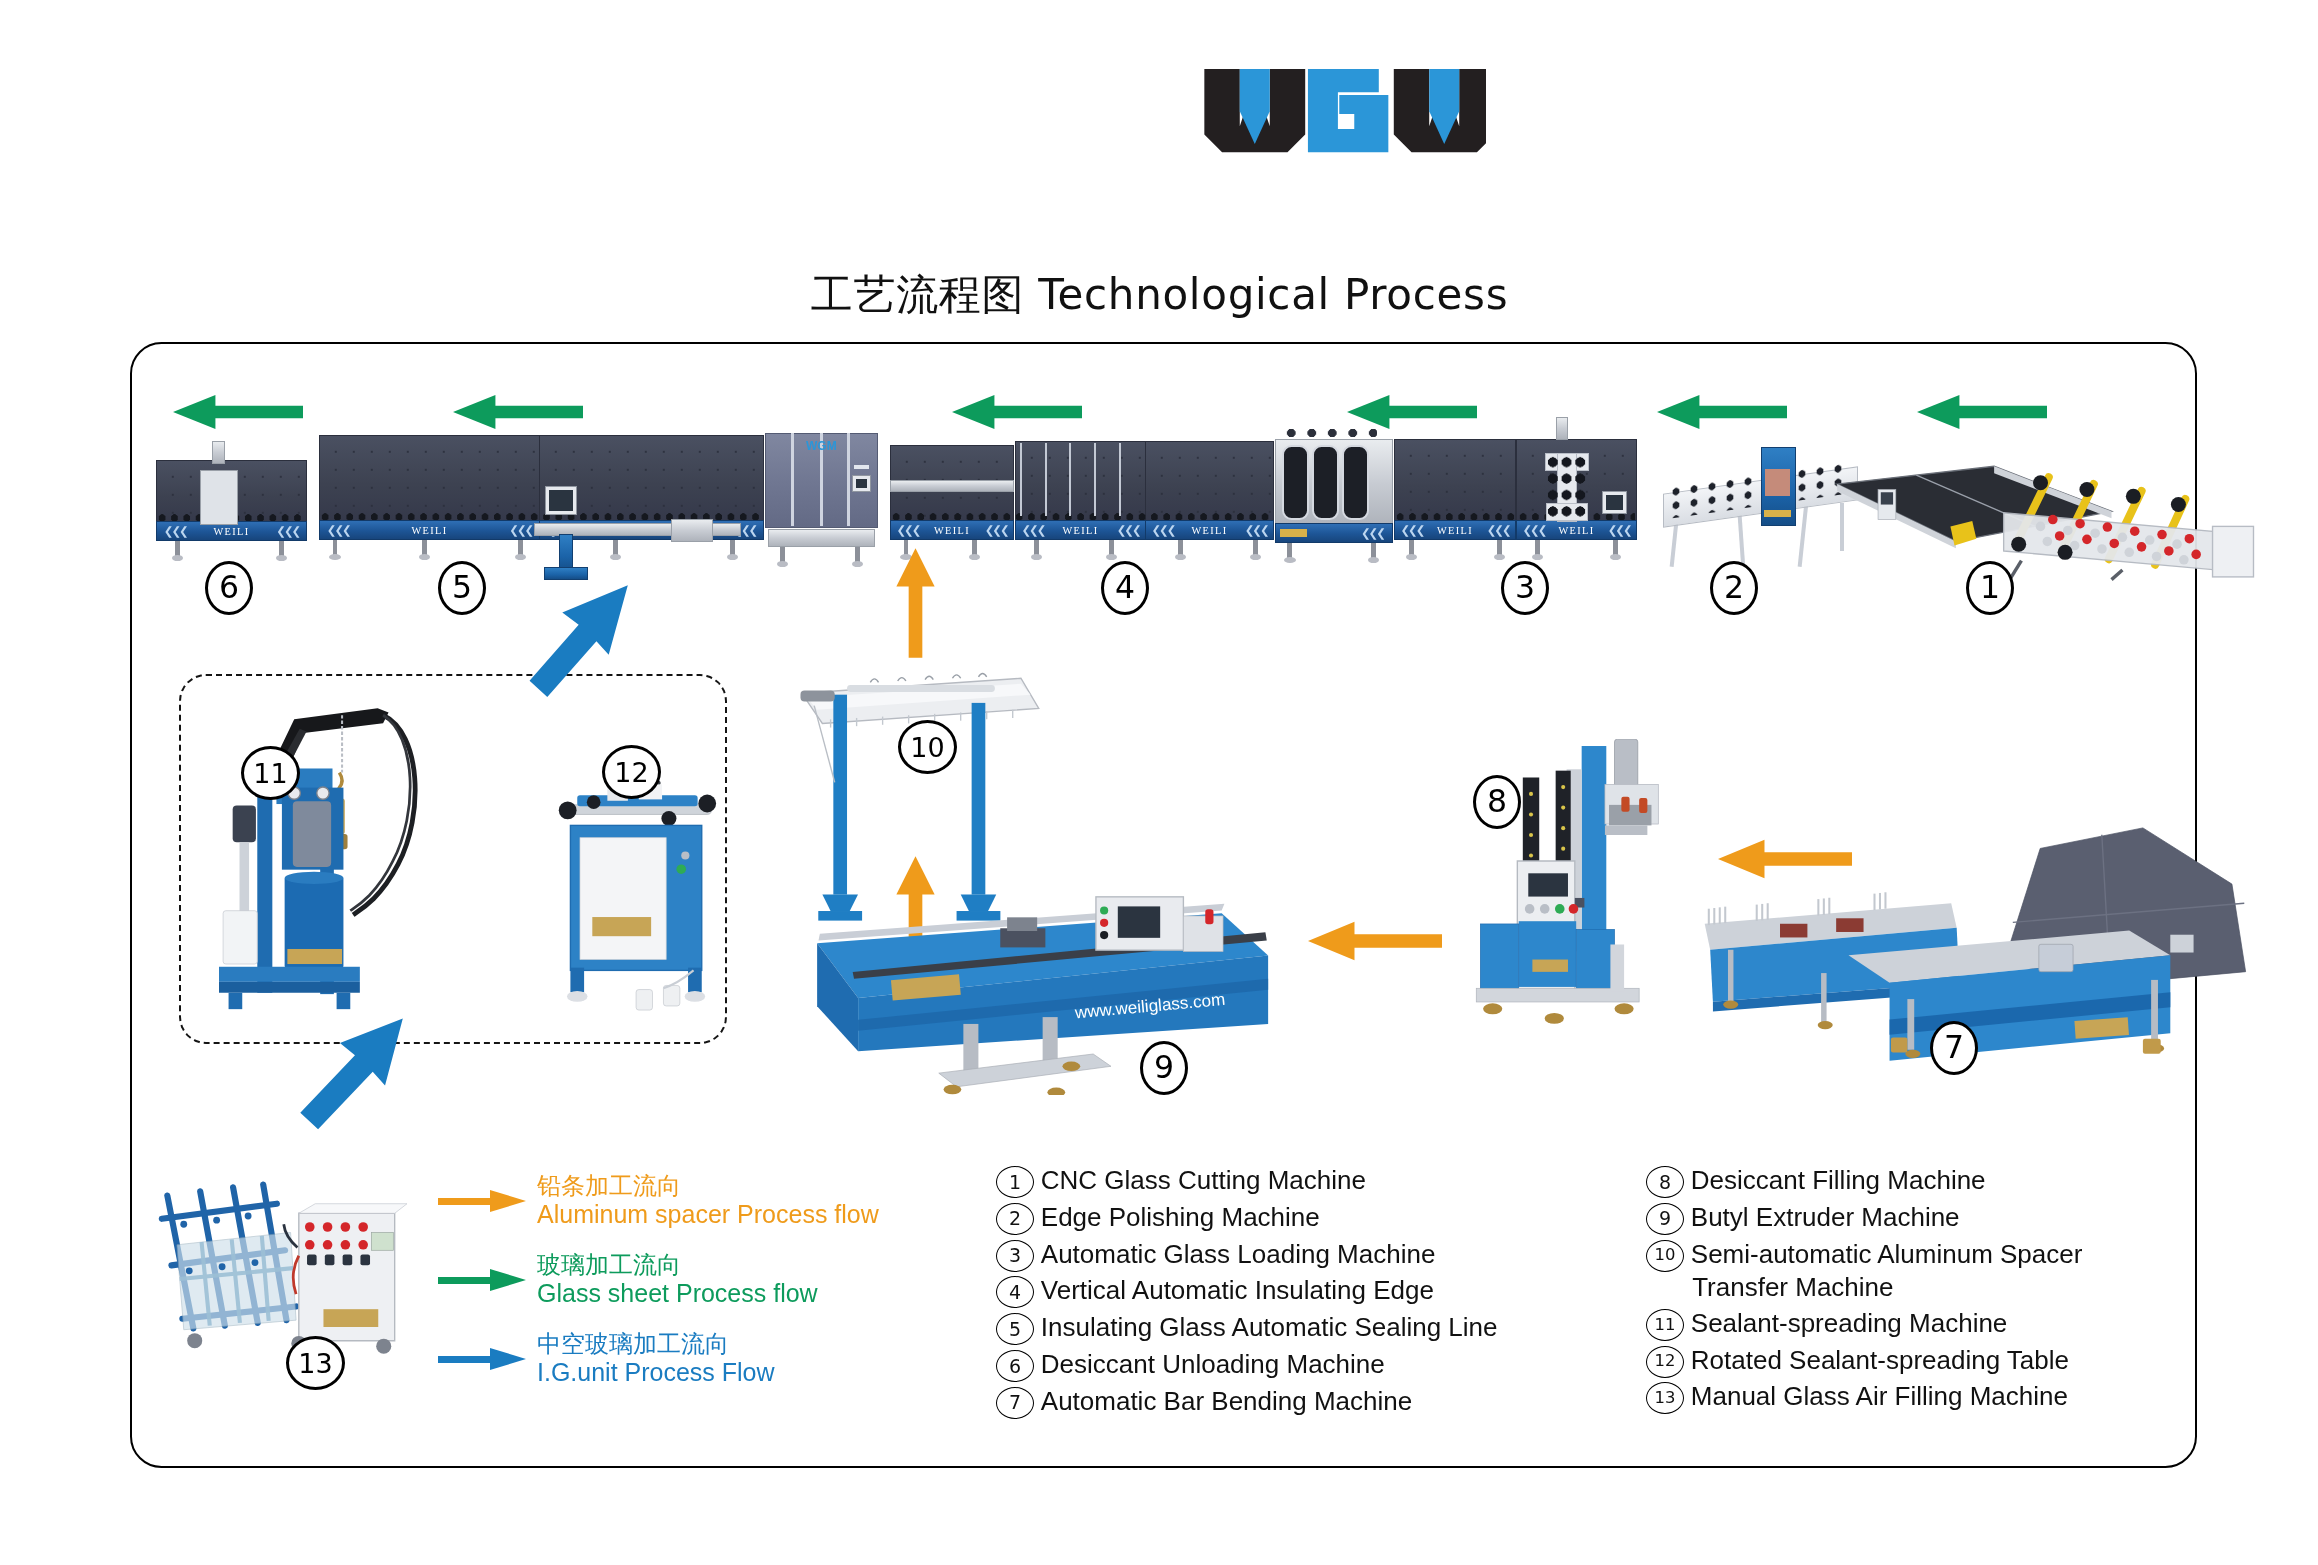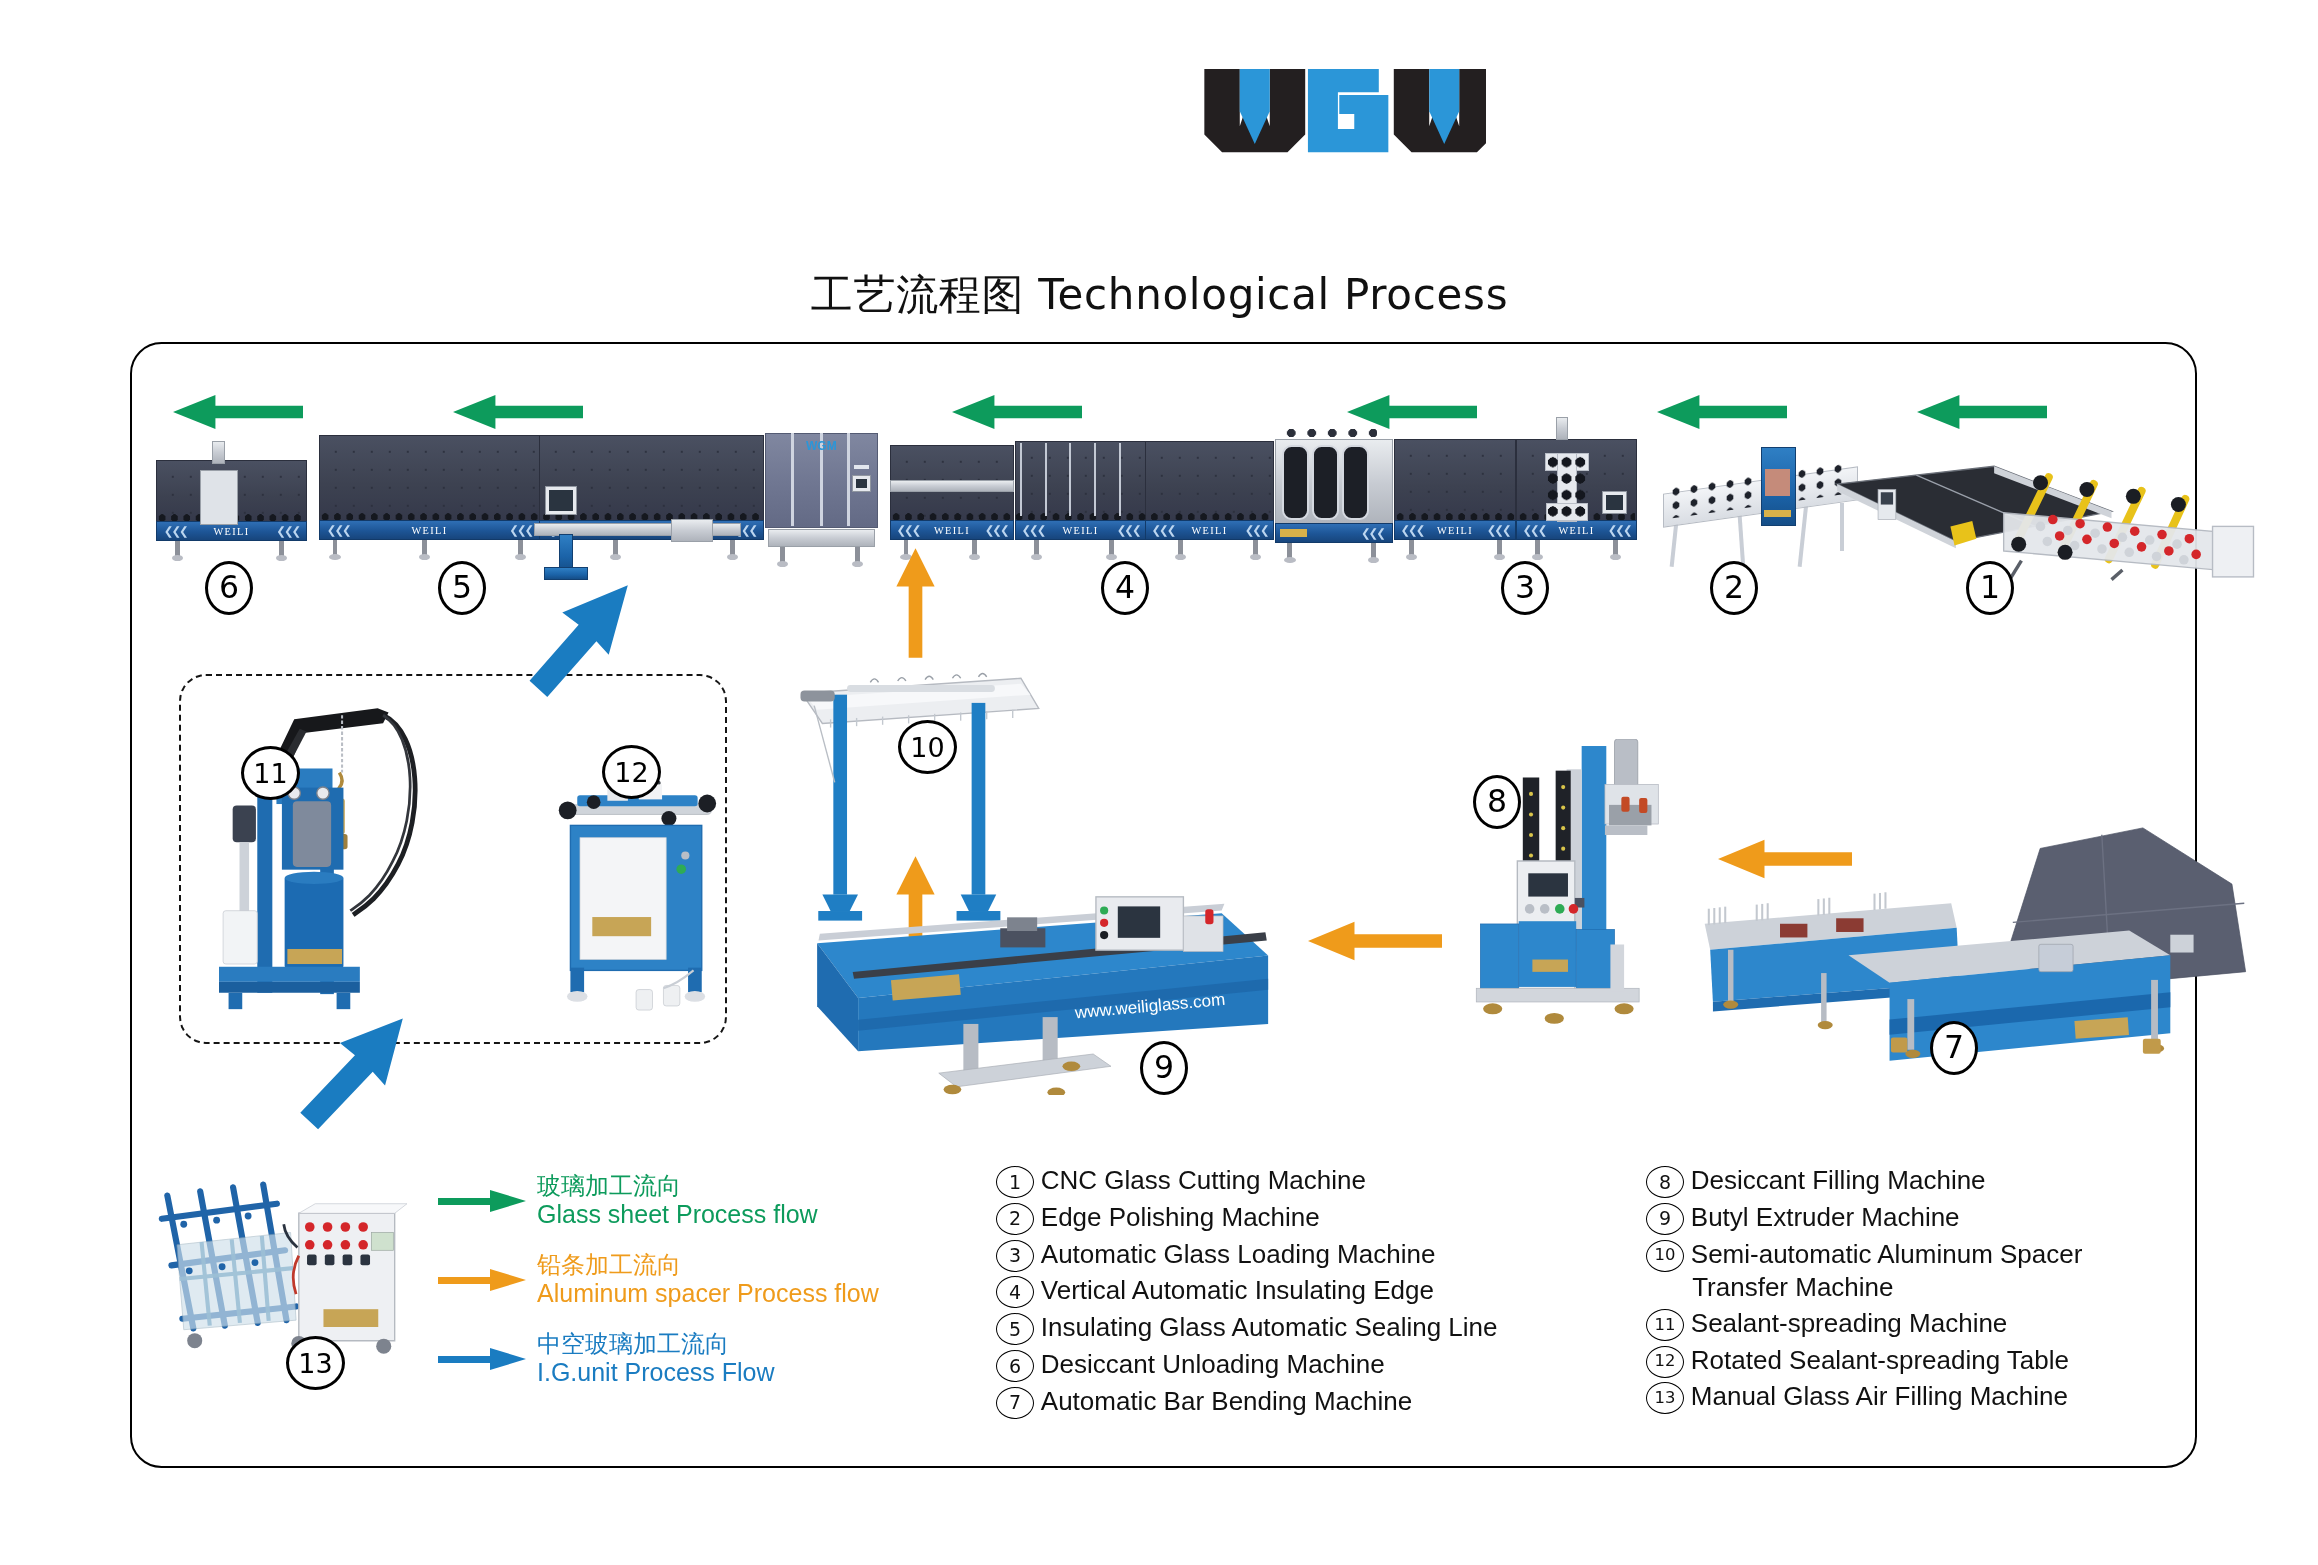--- a/index.html
+++ b/index.html
@@ -738,37 +738,37 @@
   </svg>
 </div>
 <div class="circle-num w2" style="left:286px;top:1336px;">
   <span>13</span>
 </div>
 
 <div id="flow-legend">
 
   <div class="flow-row">
     <div class="flow-arrow">
+      <div class="shaft" style="background:#ef9b1b;"></div>
+      <div class="head" style="border-left:36px solid #ef9b1b;"></div>
+    </div>
+    <div class="flow-text">
+      <div class="cn" style="color:#ef9b1b;">铅条加工流向</div>
+      <div class="en" style="color:#ef9b1b;">Aluminum spacer Process flow</div>
+    </div>
+  </div>
+
+  <div class="flow-row">
+    <div class="flow-arrow">
       <div class="shaft" style="background:#0d9b5c;"></div>
       <div class="head" style="border-left:36px solid #0d9b5c;"></div>
     </div>
     <div class="flow-text">
       <div class="cn" style="color:#0d9b5c;">玻璃加工流向</div>
       <div class="en" style="color:#0d9b5c;">Glass sheet Process flow</div>
-    </div>
-  </div>
-
-  <div class="flow-row">
-    <div class="flow-arrow">
-      <div class="shaft" style="background:#ef9b1b;"></div>
-      <div class="head" style="border-left:36px solid #ef9b1b;"></div>
-    </div>
-    <div class="flow-text">
-      <div class="cn" style="color:#ef9b1b;">铅条加工流向</div>
-      <div class="en" style="color:#ef9b1b;">Aluminum spacer Process flow</div>
     </div>
   </div>
 
   <div class="flow-row">
     <div class="flow-arrow">
       <div class="shaft" style="background:#1a7cc1;"></div>
       <div class="head" style="border-left:36px solid #1a7cc1;"></div>
     </div>
     <div class="flow-text">
       <div class="cn" style="color:#1a7cc1;">中空玻璃加工流向</div>

